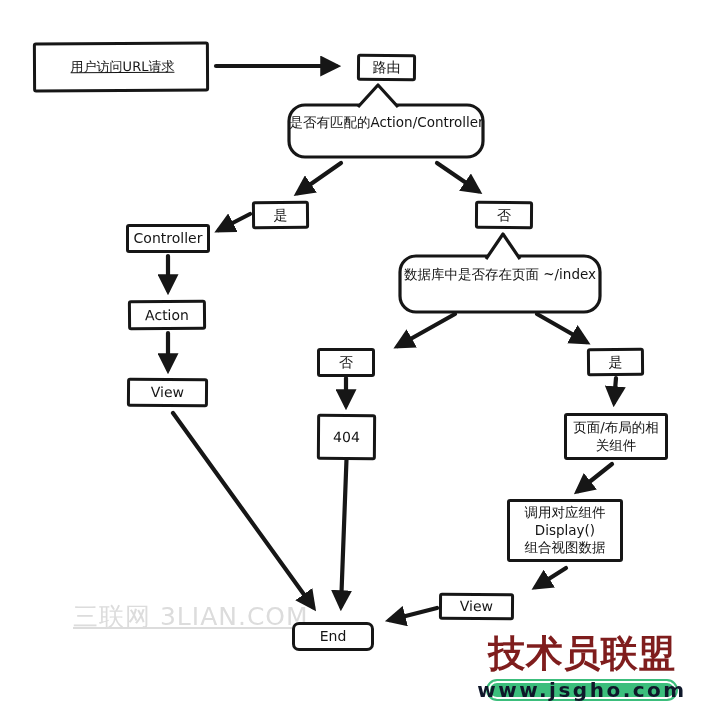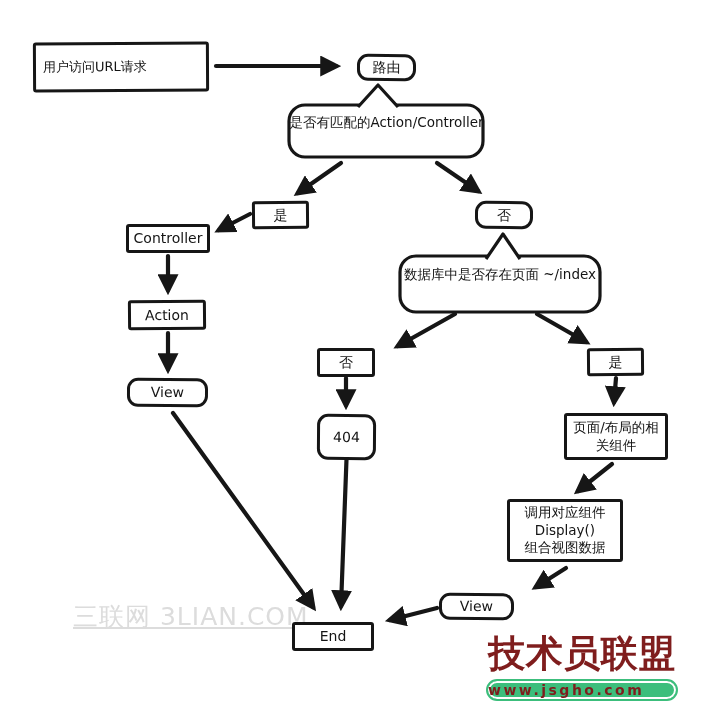--- a/index.html
+++ b/index.html
@@ -8,43 +8,43 @@
     font-family:"DejaVu Sans",sans-serif;color:#141414;
   }
   .layer{position:absolute;inset:0;z-index:1;}
   .node{
     position:absolute;box-sizing:border-box;z-index:2;
     border:3px solid #161616;border-radius:3px;background:#fff;
     display:flex;flex-direction:column;align-items:center;justify-content:center;
     font-size:14px;line-height:1.3;text-align:center;
   }
   .node span{display:block;}
-  .url-box{align-items:flex-start;text-align:left;padding:2px 4px 2px 7px;font-size:13px;transform:rotate(-0.3deg);}
+  .url-box{align-items:center;text-align:left;padding:2px 4px 2px 7px;font-size:13px;transform:rotate(-0.3deg);text-decoration:underline;}
   .url-box .small{font-size:12.3px;letter-spacing:-0.2px;}
-  .r1{transform:rotate(0.4deg);border-radius:11px;}
+  .r1{transform:rotate(0.4deg);}
   .r2{transform:rotate(-0.5deg);}
   .bubble-text{
     position:absolute;z-index:2;display:flex;justify-content:center;
     text-align:center;font-size:13.5px;white-space:nowrap;
   }
   .wm-left{
     position:absolute;left:73px;top:600px;z-index:0;
     font-size:25px;letter-spacing:1px;color:#dcdcdc;white-space:nowrap;text-decoration:underline;
   }
   .logo{position:absolute;left:486px;top:633px;z-index:2;text-align:center;}
   .logo-title{
     font-size:37px;font-weight:bold;color:#7f1d1d;letter-spacing:0.5px;
     line-height:1.15;white-space:nowrap;
   }
   .logo-bar{
     box-sizing:border-box;margin-top:3px;width:192px;height:22px;border-radius:12px;
     background:#3cbe7c;background-clip:padding-box;border:2px solid #3cbe7c;
     box-shadow:inset 0 0 0 2px #fff;
-    display:flex;align-items:center;justify-content:flex-start;
-    color:#7f1d1d;font-size:14px;font-weight:bold;letter-spacing:2.5px;white-space:nowrap;
+    display:flex;align-items:center;justify-content:center;
+    color:#0f172a;font-size:20px;font-weight:bold;letter-spacing:2.5px;white-space:nowrap;
   }
 </style>
 </head>
 <body>
 
 <div class="canvas">
 
   <svg class="layer" width="715" height="706" viewBox="0 0 715 706">
     <defs>
       <marker id="ah" viewBox="0 0 10 10" refX="7.5" refY="5" markerWidth="5" markerHeight="5" orient="auto-start-reverse">
@@ -134,21 +134,21 @@
   <div class="node" style="left:507px;top:499px;width:116px;height:63px;font-size:13.5px;">
     <span>调用对应组件</span>
     <span>Display()</span>
     <span>组合视图数据</span>
   </div>
 
   <div class="node r1" style="left:439px;top:593px;width:75px;height:27px;">
     <span>View</span>
   </div>
 
-  <div class="node" style="left:292px;top:622px;width:82px;height:29px;">
+  <div class="node" style="left:292px;top:622px;width:82px;height:29px;border-radius:7px;">
     <span>End</span>
   </div>
 
   <div class="logo">
     <div class="logo-title">技术员联盟</div>
     <div class="logo-bar">
       <span>www.jsgho.com</span>
     </div>
   </div>
 

